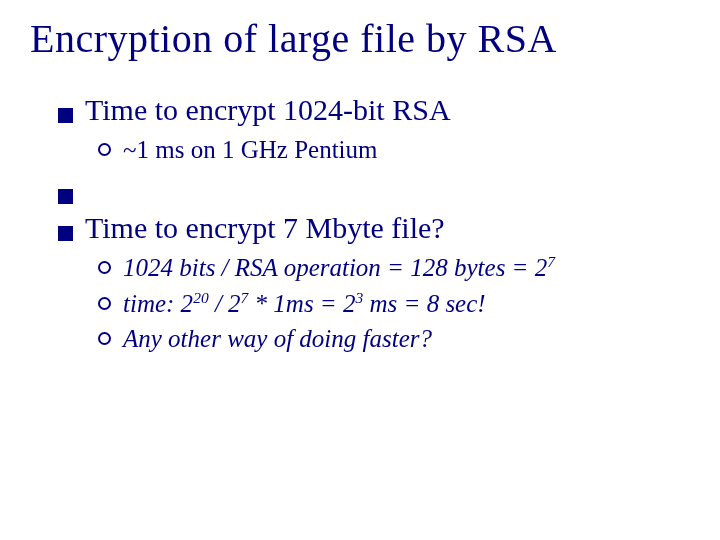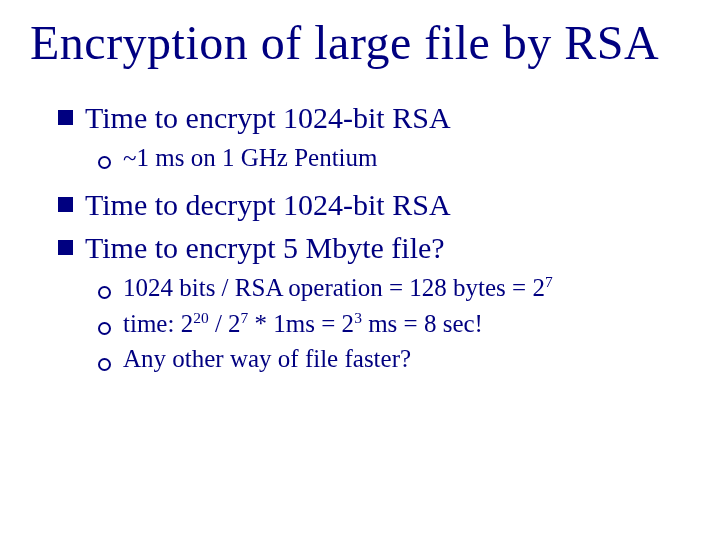--- a/index.html
+++ b/index.html
@@ -6,65 +6,66 @@
     body {
       width: 720px;
       height: 540px;
       background: #ffffff;
       font-family: "Comic Sans MS", "Comic Sans", cursive;
       color: #000080;
       padding: 15px 30px 20px 30px;
       overflow: hidden;
     }
     .title {
-      font-size: 48px;
+      font-size: 40px;
       font-weight: normal;
       margin-bottom: 28px;
       letter-spacing: 0.5px;
     }
     .bullet-1 {
       display: flex;
-      align-items: flex-start;
+      align-items: center;
       margin-left: 28px;
       margin-bottom: 4px;
     }
     .bullet-1 .marker {
       width: 15px;
       height: 15px;
       background: #000080;
       flex-shrink: 0;
       margin-top: 12px;
       margin-right: 12px;
     }
     .bullet-1 .text {
       font-size: 30px;
       line-height: 1.3;
     }
     .bullet-2 {
       display: flex;
-      align-items: center;
+      align-items: flex-start;
       margin-left: 68px;
       margin-bottom: 10px;
     }
     .bullet-2 .marker {
       width: 13px;
       height: 13px;
       border: 2px solid #000080;
       border-radius: 50%;
       background: transparent;
       flex-shrink: 0;
       margin-top: 10px;
       margin-right: 12px;
     }
     .bullet-2 .text {
       font-size: 25px;
       line-height: 1.35;
     }
     .group-last .bullet-2 {
       margin-bottom: 2px;
+      font-style: italic;
     }
     sup {
       font-size: 0.62em;
       vertical-align: super;
       line-height: 0;
     }
   </style>
 </head>
 <body>
 
@@ -76,34 +77,33 @@
         <span class="text">Time to encrypt 1024-bit RSA</span>
       </div>
       <div class="bullet-2">
         <span class="marker"></span>
         <span class="text">~1 ms on 1 GHz Pentium</span>
       </div>
     </div>
     <div>
       <div class="bullet-1">
         <span class="marker"></span>
-        <span class="text">Time to decrypt 1024-bit RSA</span>
       </div>
     </div>
     <div class="group-last">
       <div class="bullet-1">
         <span class="marker"></span>
-        <span class="text">Time to encrypt 5 Mbyte file?</span>
+        <span class="text">Time to encrypt 7 Mbyte file?</span>
       </div>
       <div class="bullet-2">
         <span class="marker"></span>
         <span class="text">1024 bits / RSA operation = 128 bytes = 2<sup>7</sup></span>
       </div>
       <div class="bullet-2">
         <span class="marker"></span>
         <span class="text">time: 2<sup>20</sup> / 2<sup>7</sup> * 1ms = 2<sup>3</sup> ms = 8 sec!</span>
       </div>
       <div class="bullet-2">
         <span class="marker"></span>
-        <span class="text">Any other way of file faster?</span>
+        <span class="text">Any other way of doing faster?</span>
       </div>
     </div>
   </div>
 
 </body></html>

